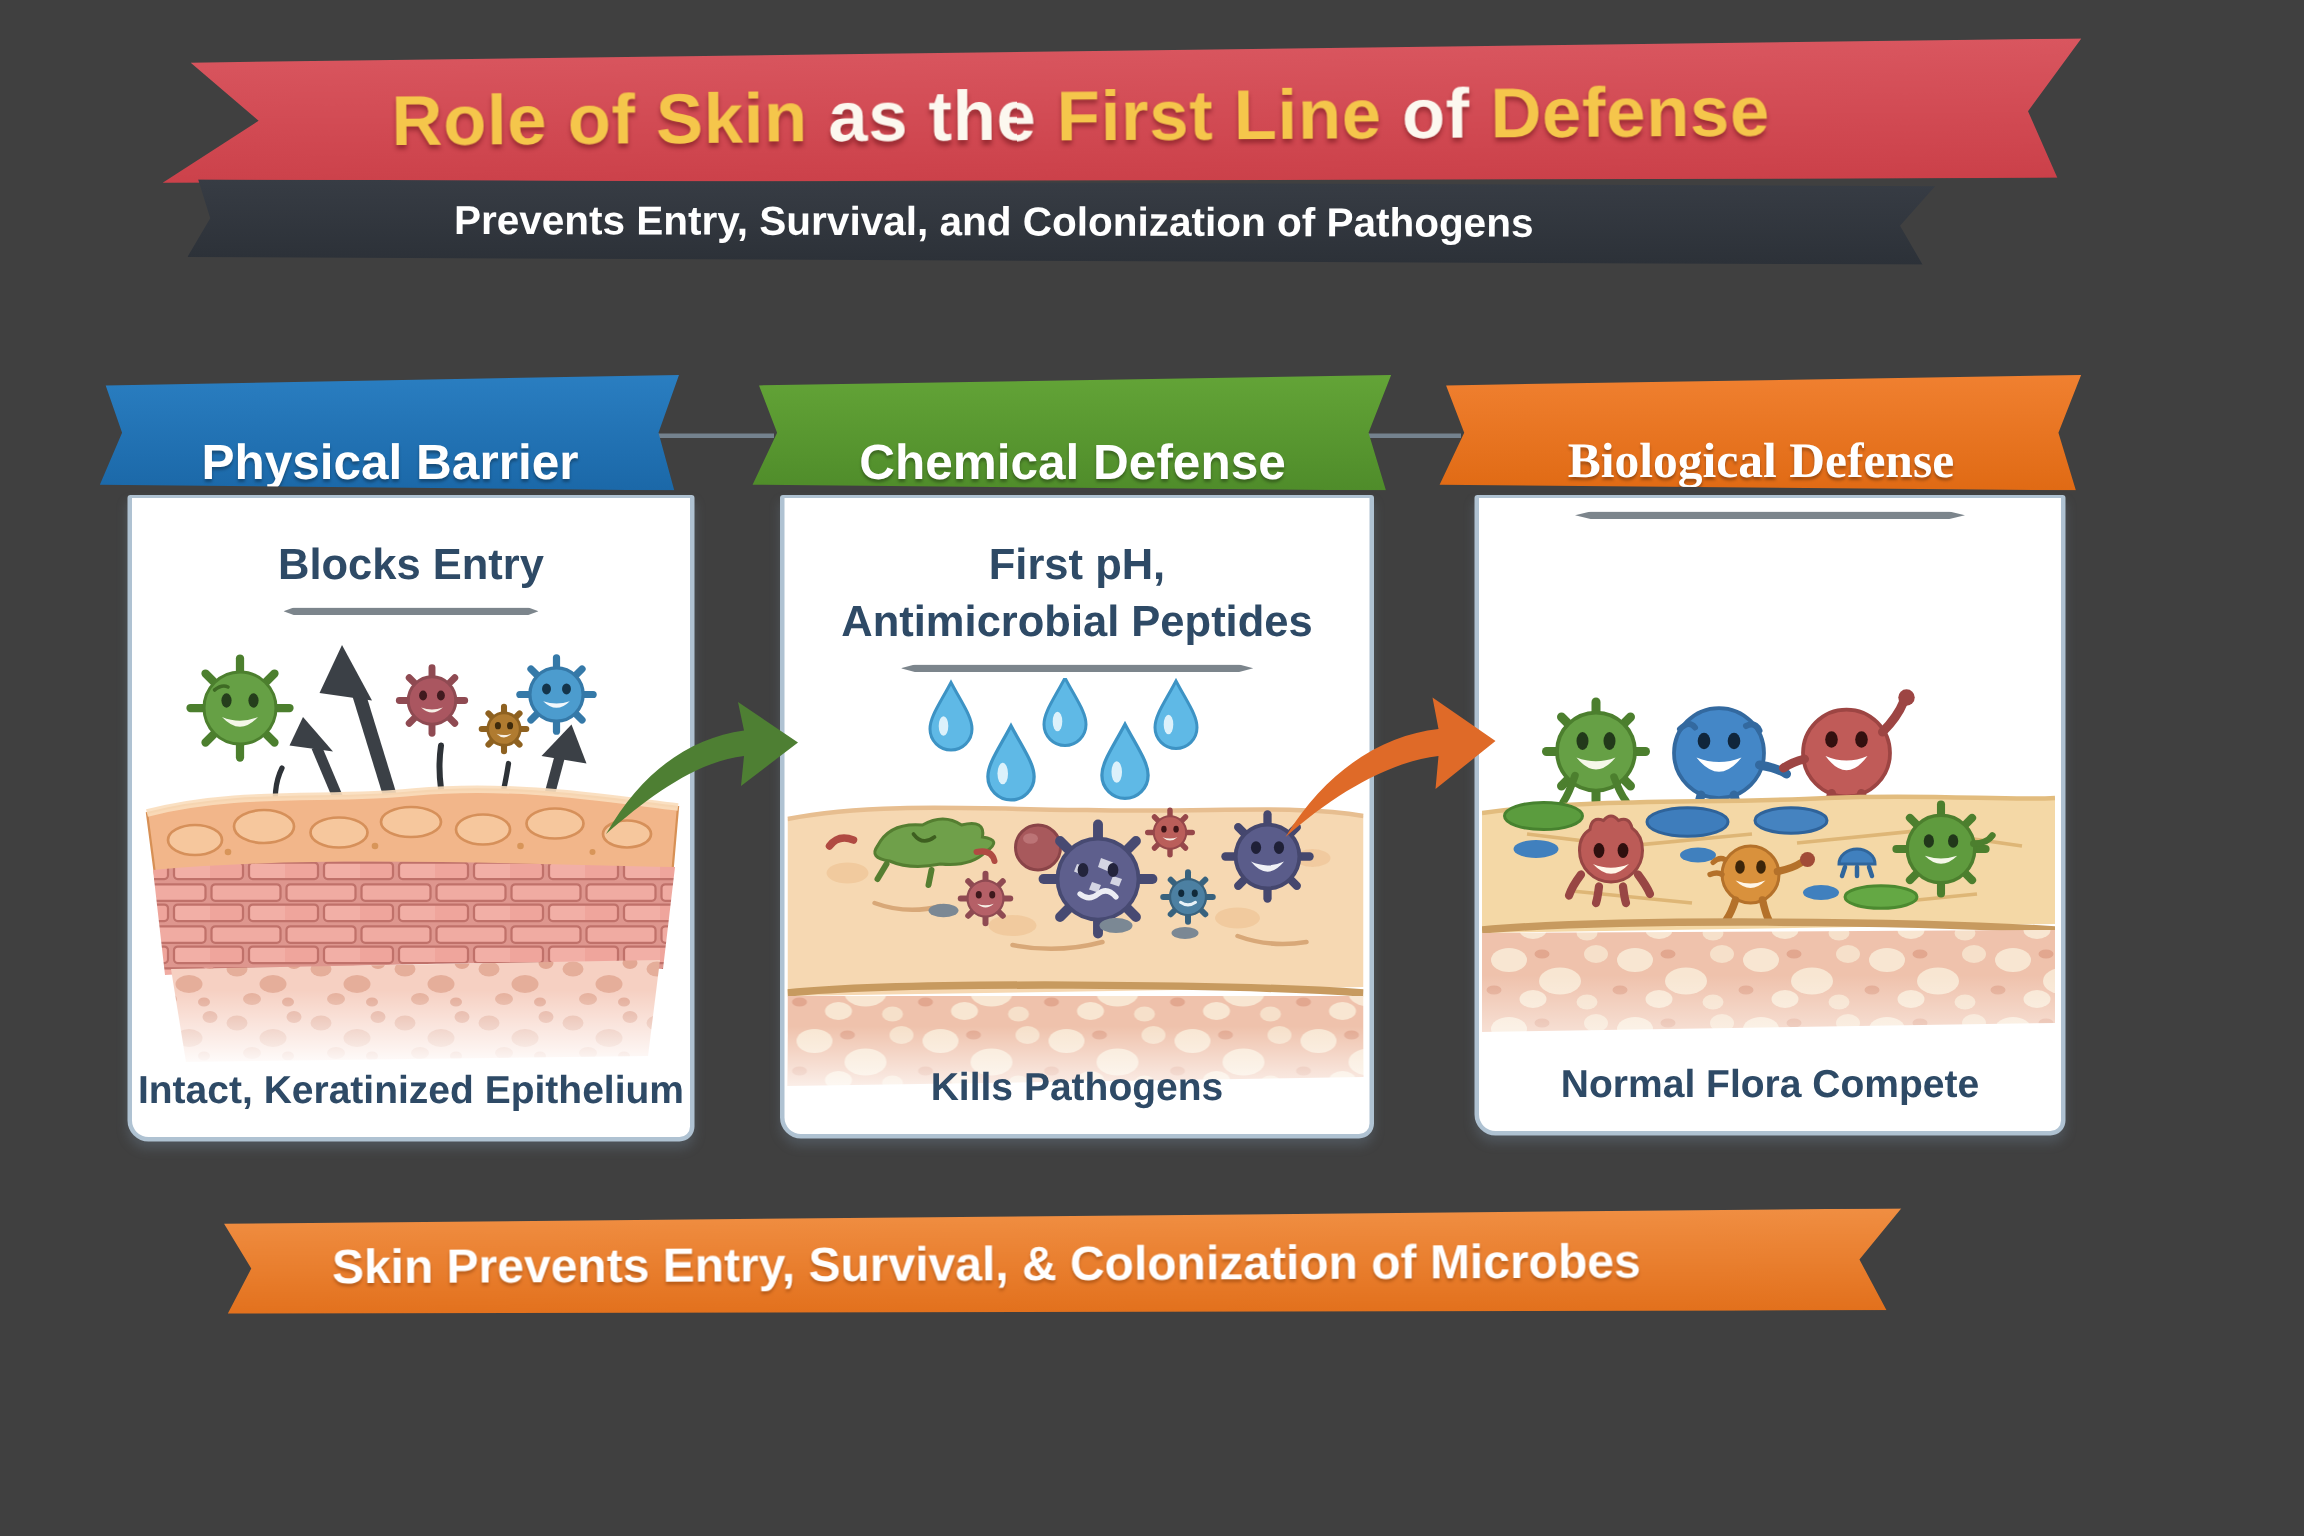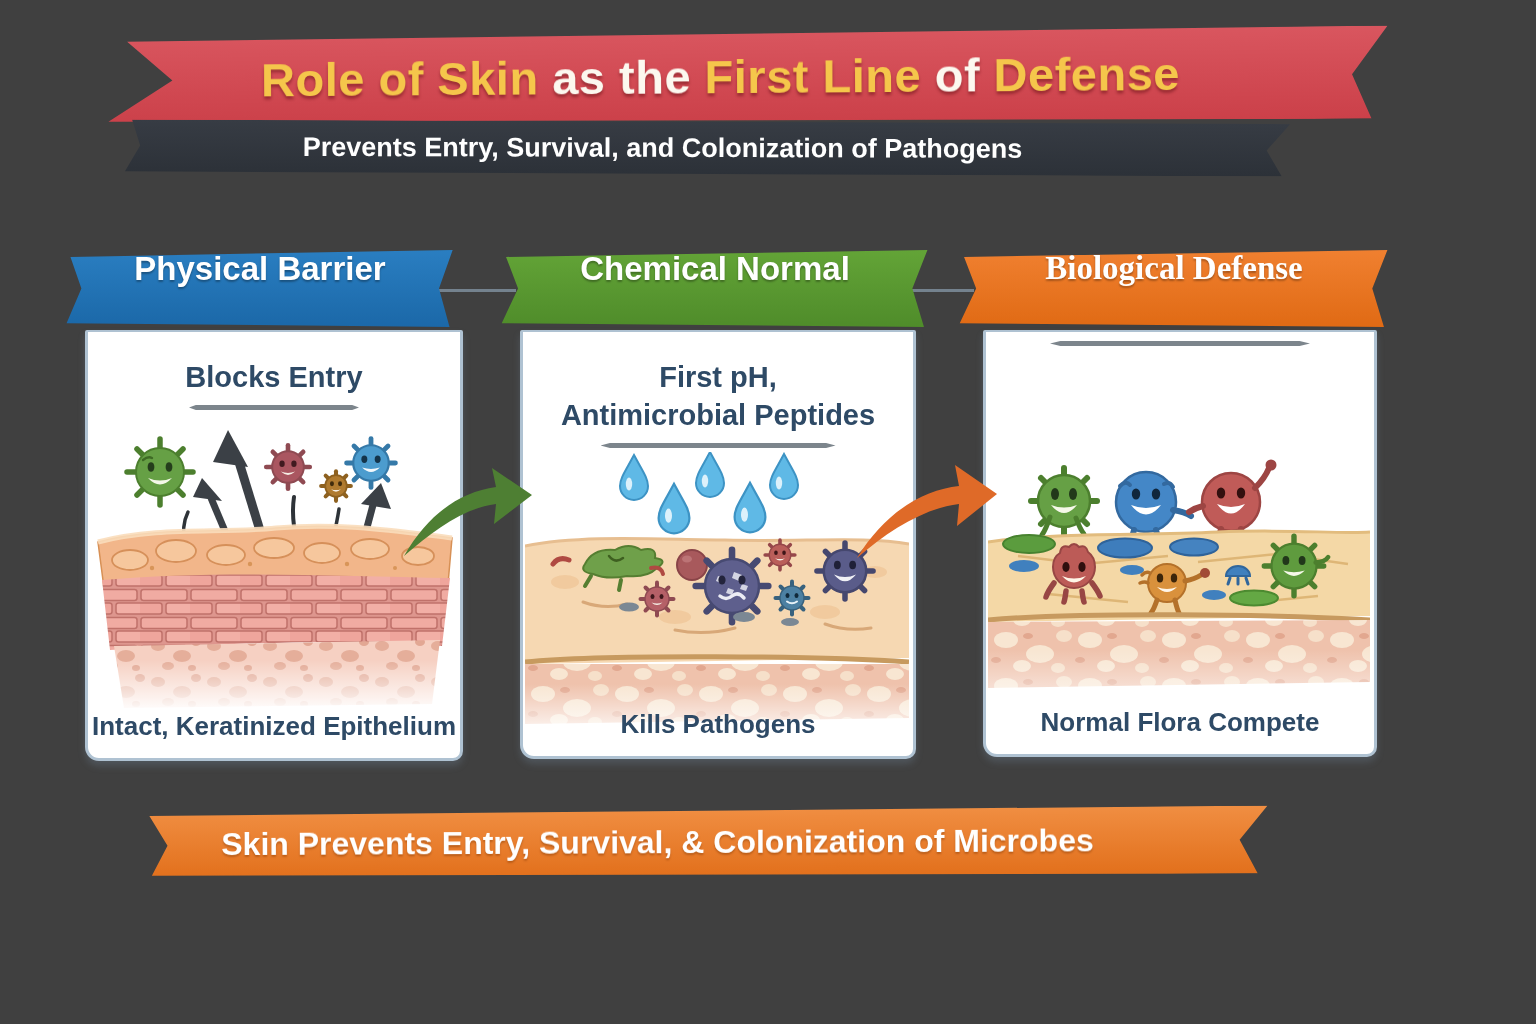--- a/index.html
+++ b/index.html
@@ -29,21 +29,21 @@
     transform:rotate(0.15deg);
   }
   .subtitle-text{color:#FFFFFF;font-size:27px;font-weight:bold;padding-right:90px;white-space:nowrap;}
   
   .connector{position:absolute;top:289px;height:3px;background:#74828e;}
   .connector.c1{left:438px;width:78px;}
   .connector.c2{left:910px;width:64px;}
   .header-ribbon{
     position:absolute;top:250px;height:77px;
     clip-path:polygon(1.4% 9%,99.4% 0%,95.9% 50%,98.6% 100%,0.4% 95%,4.2% 50%);
-    display:flex;align-items:flex-start;justify-content:center;
+    display:flex;align-items:flex-end;justify-content:center;
     color:#fff;font-size:33px;font-weight:bold;white-space:nowrap;
     text-shadow:0 2px 2px rgba(0,0,0,.3);
     filter:drop-shadow(0 2px 2px rgba(0,0,0,.15));
   }
   .hdr-blue{left:65px;width:390px;background:linear-gradient(180deg,#2A7EC1,#1B68A8);}
   .hdr-green{left:500px;width:430px;background:linear-gradient(180deg,#63A437,#4F8C2A);}
   .hdr-orange{left:958px;width:432px;background:linear-gradient(180deg,#F08030,#E06A14);font-family:Liberation Serif, serif;}
   
   .panel{
     position:absolute;top:330px;background:#ffffff;
@@ -133,21 +133,21 @@
   <div class="subtitle-ribbon">
     <div class="subtitle-text">Prevents Entry, Survival, and Colonization of Pathogens</div>
   </div>
 
   <div class="connector c1"></div>
   <div class="connector c2"></div>
   <div class="header-ribbon hdr-blue">
     <span>Physical Barrier</span>
   </div>
   <div class="header-ribbon hdr-green">
-    <span>Chemical Normal</span>
+    <span>Chemical Defense</span>
   </div>
   <div class="header-ribbon hdr-orange">
     <span>Biological Defense</span>
   </div>
 
   <div class="panel panel-1">
     <div class="caption">Blocks Entry</div>
     <div class="underline u1"></div>
     <svg class="illus illus-1" width="366" height="302" viewBox="0 0 366 302">
 

